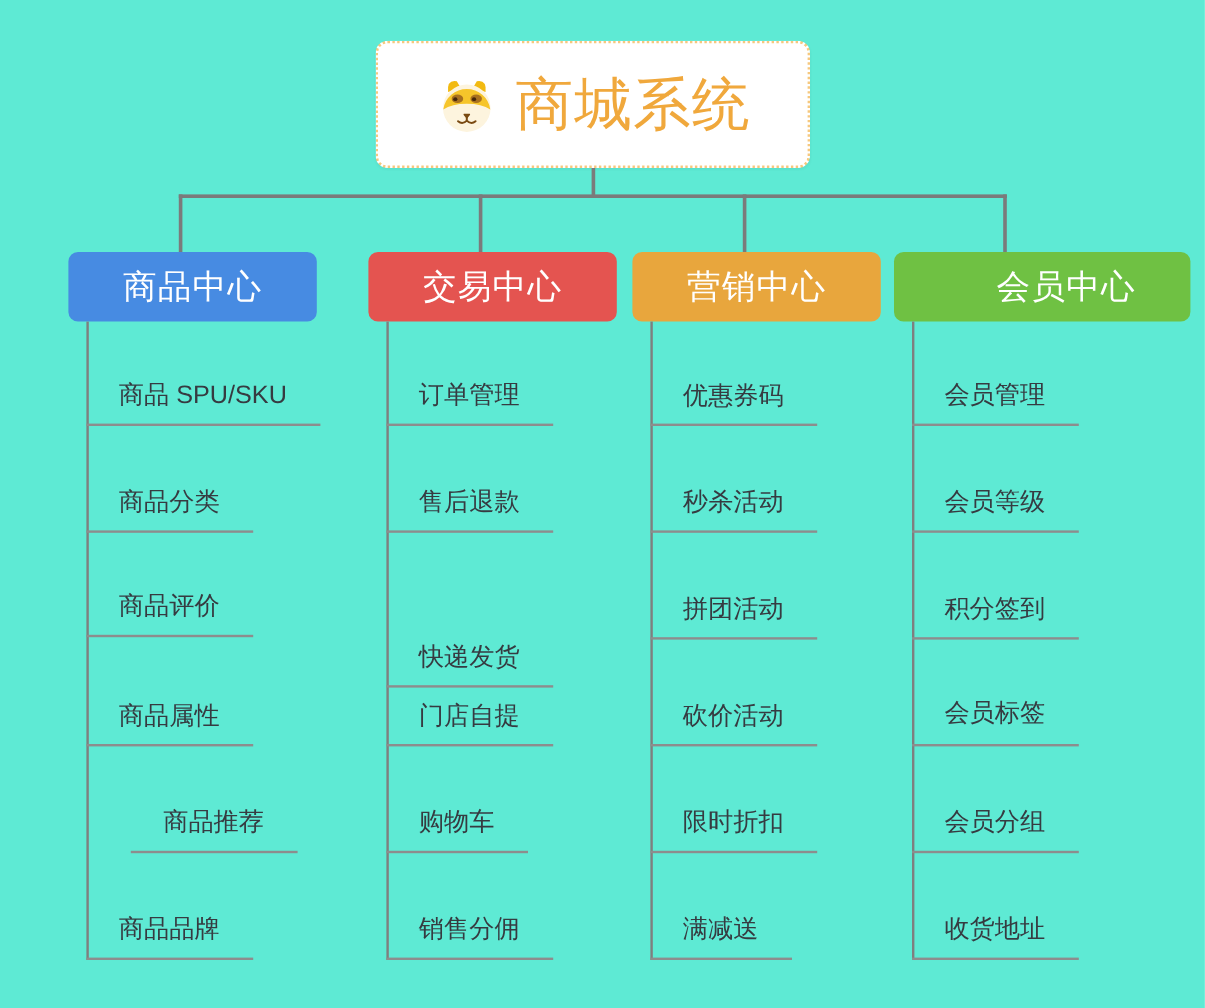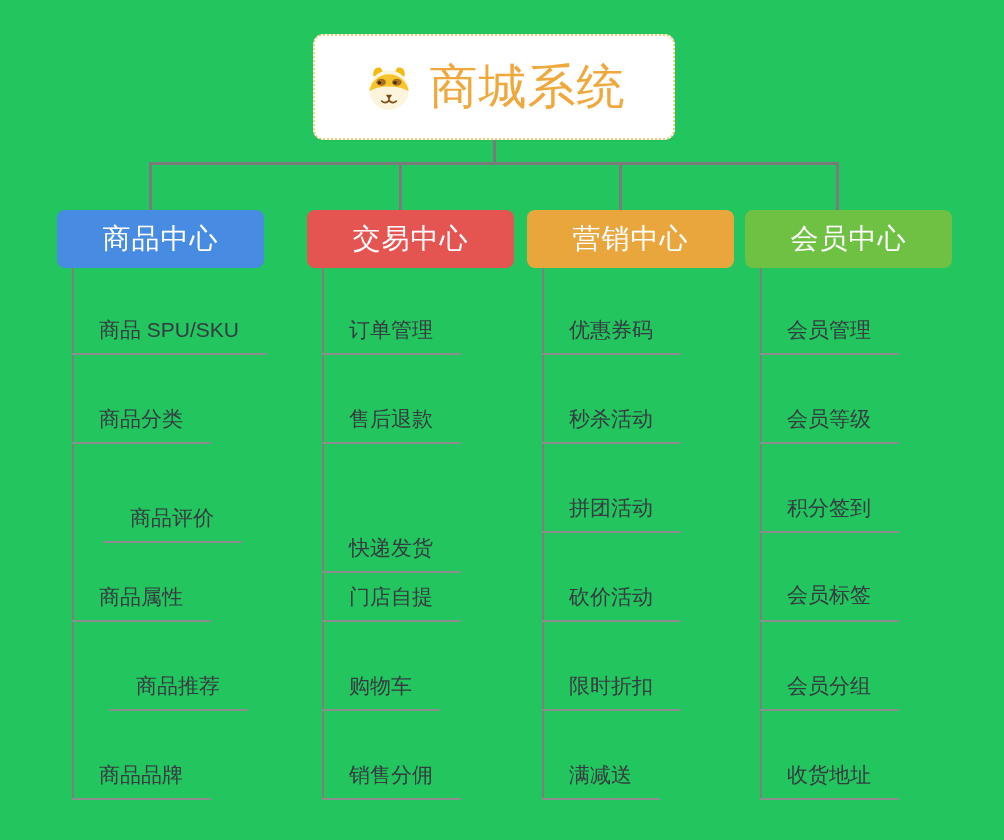--- a/index.html
+++ b/index.html
@@ -1,17 +1,17 @@
 <!DOCTYPE html>
 <html lang="zh"><head>
 <meta charset="utf-8">
 <style>
   html,body{margin:0;padding:0;}
   body{font-family:"Liberation Sans","DejaVu Sans",sans-serif;}
-  .canvas{position:relative;width:1004px;height:840px;background:#22c55e;overflow:hidden;}
+  .canvas{position:relative;width:1004px;height:840px;background:#5eead4;overflow:hidden;}
 
   
   .root-node{
     position:absolute;left:313px;top:34px;width:362px;height:106px;
     background:#ffffff;border:2px dotted #f6c87e;border-radius:10px;
     box-sizing:border-box;display:flex;align-items:center;justify-content:center;
     gap:15px;box-shadow:0 1px 2px rgba(0,0,0,0.04);
   }
   .root-title{font-size:48px;color:#f0a83c;letter-spacing:1px;white-space:nowrap;}
   .root-icon{width:52px;height:50px;flex:0 0 auto;}
@@ -64,21 +64,21 @@
   <div class="line drop" style="left:149px"></div>
   <div class="line drop" style="left:399px"></div>
   <div class="line drop" style="left:619px"></div>
   <div class="line drop" style="left:836px"></div>
 
   <div class="branch-header" style="left: 57px; background: rgb(71, 139, 226);">商品中心</div>
   <div class="trunk" style="left:72px"></div>
   <div class="leaves" style="left:72px">
       <div class="leaf" style="top: 0px;">商品 SPU/SKU</div>
       <div class="leaf" style="top: 89px;">商品分类</div>
-      <div class="leaf" style="top: 188px; margin-left: 31px;">商品评价</div>
+      <div class="leaf" style="top: 176px;">商品评价</div>
       <div class="leaf" style="top: 267px;">商品属性</div>
       <div class="leaf" style="top: 356px; margin-left: 37px;">商品推荐</div>
       <div class="leaf" style="top: 445px;">商品品牌</div>
     </div>
 
   <div class="branch-header" style="left: 307px; background: rgb(228, 84, 80);">交易中心</div>
   <div class="trunk" style="left:322px"></div>
   <div class="leaves" style="left:322px">
       <div class="leaf" style="top: 0px;">订单管理</div>
       <div class="leaf" style="top: 89px;">售后退款</div>
@@ -92,21 +92,21 @@
   <div class="trunk" style="left:542px"></div>
   <div class="leaves" style="left:542px">
       <div class="leaf" style="top: 0px; font-family: Liberation Serif, serif;">优惠券码</div>
       <div class="leaf" style="top: 89px;">秒杀活动</div>
       <div class="leaf" style="top: 178px;">拼团活动</div>
       <div class="leaf" style="top: 267px;">砍价活动</div>
       <div class="leaf" style="top: 356px;">限时折扣</div>
       <div class="leaf" style="top: 445px;">满减送</div>
     </div>
 
-  <div class="branch-header" style="left: 745px; background: rgb(111, 193, 67);">会员中心</div>
+  <div class="branch-header" style="left: 745px; background: rgb(111, 193, 67); padding-left: 40px;">会员中心</div>
   <div class="trunk" style="left:760px"></div>
   <div class="leaves" style="left:760px">
       <div class="leaf" style="top: 0px;">会员管理</div>
       <div class="leaf" style="top: 89px;">会员等级</div>
       <div class="leaf" style="top: 178px;">积分签到</div>
       <div class="leaf" style="top: 267px; font-family: Liberation Mono, monospace;">会员标签</div>
       <div class="leaf" style="top: 356px;">会员分组</div>
       <div class="leaf" style="top: 445px;">收货地址</div>
     </div>
 

